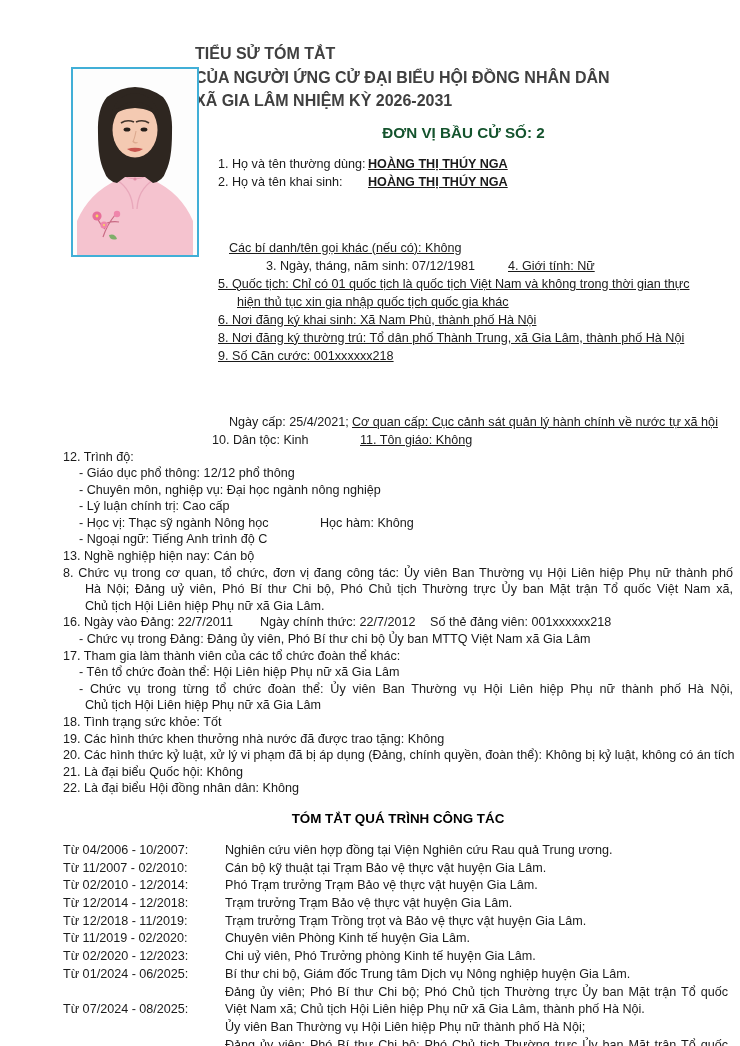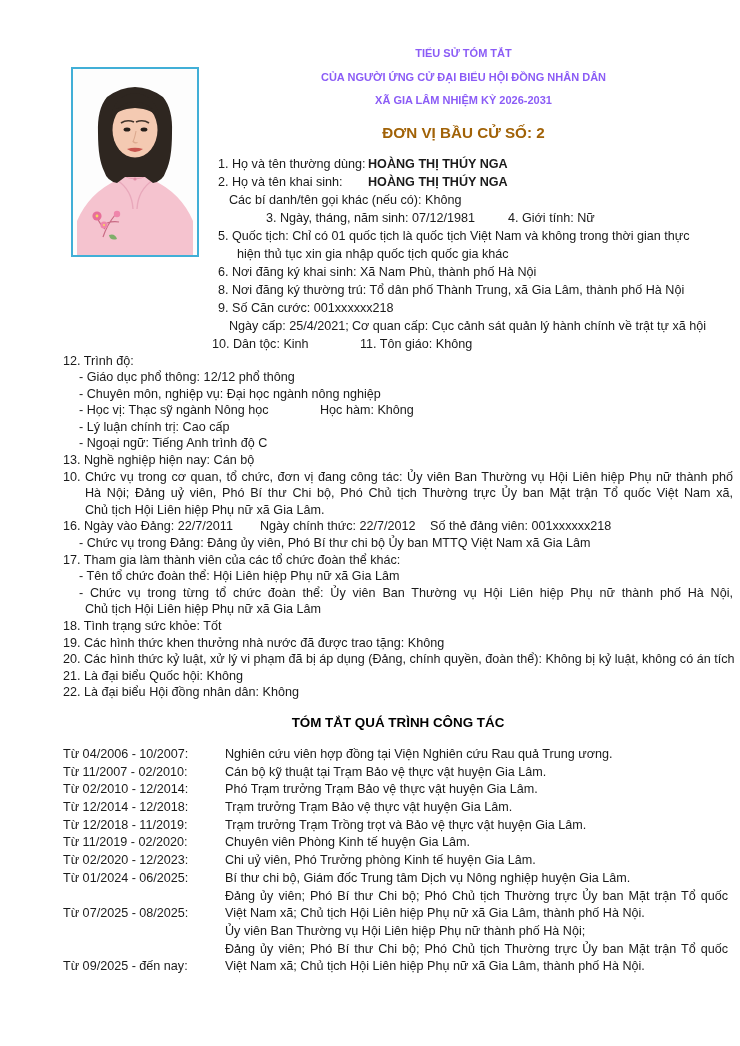--- a/index.html
+++ b/index.html
@@ -11,31 +11,31 @@
   p,div{margin:0;padding:0;}
 
   
   .photo{
     position:absolute;left:71px;top:67px;width:124px;height:186px;
     border:2px solid #41afd7;background:#fdfdfd;box-sizing:content-box;
   }
   .photo svg{display:block;width:124px;height:186px;}
 
   
-  .header{margin:42px 8px 0 195px;text-align:center;
-    color:#8b5cf6;font-weight:bold;font-size:11px;line-height:23.5px;}
+  .header{margin:42px 8px 0 195px;
+    color:#404040;font-weight:bold;font-size:16px;line-height:23.5px;}
   .ballot{margin:8px 8px 0 195px;text-align:center;
-    color:#a16207;font-weight:bold;font-size:15.2px;line-height:23px;}
+    color:#14532d;font-weight:bold;font-size:15.2px;line-height:23px;}
 
   
-  .topblock{margin:11px 0 0 218px;line-height:18px;}
+  .topblock{margin:11px 0 0 218px;line-height:18px;text-decoration:underline;}
   .topblock p{white-space:nowrap;}
   .tlabel{display:inline-block;width:150px;}
   .bname{font-weight:bold;}
-  .cont{padding-left:11px;}
+  .cont{padding-left:11px;margin-top:48px;}
   .cont5{padding-left:19px;}
   .w242{display:inline-block;width:242px;margin-left:48px;}
   .w148{display:inline-block;width:148px;}
   .w123{display:inline-block;width:123px;}
   .shiftL{margin-left:-6px;}
 
   
   .details{margin:0 7px 0 63px;line-height:16.6px;width:670px;}
   .details p{white-space:nowrap;}
   .sub{padding-left:16px;}
@@ -109,33 +109,33 @@
 <div class="topblock">
   <p><span class="tlabel">1. Họ và tên thường dùng:</span><span class="bname">HOÀNG THỊ THÚY NGA</span></p>
   <p><span class="tlabel">2. Họ và tên khai sinh:</span><span class="bname">HOÀNG THỊ THÚY NGA</span></p>
   <p class="cont">Các bí danh/tên gọi khác (nếu có): Không</p>
   <p><span class="w242">3. Ngày, tháng, năm sinh: 07/12/1981</span><span>4. Giới tính: Nữ</span></p>
   <p>5. Quốc tịch: Chỉ có 01 quốc tịch là quốc tịch Việt Nam và không trong thời gian thực</p>
   <p class="cont5">hiện thủ tục xin gia nhập quốc tịch quốc gia khác</p>
   <p>6. Nơi đăng ký khai sinh: Xã Nam Phù, thành phố Hà Nội</p>
   <p>8. Nơi đăng ký thường trú: Tổ dân phố Thành Trung, xã Gia Lâm, thành phố Hà Nội</p>
   <p>9. Số Căn cước: 001xxxxxx218</p>
-  <p class="cont"><span class="w123">Ngày cấp: 25/4/2021;</span><span>Cơ quan cấp: Cục cảnh sát quản lý hành chính về trật tự xã hội</span></p>
+  <p class="cont"><span class="w123">Ngày cấp: 25/4/2021;</span><span>Cơ quan cấp: Cục cảnh sát quản lý hành chính về nước tự xã hội</span></p>
   <p class="shiftL"><span class="w148">10. Dân tộc: Kinh</span><span>11. Tôn giáo: Không</span></p>
 </div>
 
 <div class="details">
   <p>12. Trình độ:</p>
   <p class="sub">- Giáo dục phổ thông: 12/12 phổ thông</p>
   <p class="sub">- Chuyên môn, nghiệp vụ: Đại học ngành nông nghiệp</p>
+  <p class="sub">- Lý luận chính trị: Cao cấp</p>
   <p class="sub"><span class="w241">- Học vị: Thạc sỹ ngành Nông học</span><span>Học hàm: Không</span></p>
-  <p class="sub">- Lý luận chính trị: Cao cấp</p>
   <p class="sub">- Ngoại ngữ: Tiếng Anh trình độ C</p>
   <p>13. Nghề nghiệp hiện nay: Cán bộ</p>
-  <div class="stretch">10. Chức vụ trong cơ quan, tổ chức, đơn vị đang công tác: Ủy viên Ban Thường vụ Hội Liên hiệp Phụ nữ thành phố</div>
+  <div class="stretch">8. Chức vụ trong cơ quan, tổ chức, đơn vị đang công tác: Ủy viên Ban Thường vụ Hội Liên hiệp Phụ nữ thành phố</div>
   <div class="stretch ind22">Hà Nội; Đảng uỷ viên, Phó Bí thư Chi bộ, Phó Chủ tịch Thường trực Ủy ban Mặt trận Tổ quốc Việt Nam xã,</div>
   <div class="ind22">Chủ tịch Hội Liên hiệp Phụ nữ xã Gia Lâm.</div>
   <p><span class="w197">16. Ngày vào Đảng: 22/7/2011</span><span class="w170">Ngày chính thức: 22/7/2012</span><span>Số thẻ đảng viên: 001xxxxxx218</span></p>
   <p class="sub">- Chức vụ trong Đảng: Đảng ủy viên, Phó Bí thư chi bộ Ủy ban MTTQ Việt Nam xã Gia Lâm</p>
   <p>17. Tham gia làm thành viên của các tổ chức đoàn thể khác:</p>
   <p class="sub">- Tên tổ chức đoàn thể: Hội Liên hiệp Phụ nữ xã Gia Lâm</p>
   <div class="stretch sub">- Chức vụ trong từng tổ chức đoàn thể: Ủy viên Ban Thường vụ Hội Liên hiệp Phụ nữ thành phố Hà Nội,</div>
   <div class="ind22">Chủ tịch Hội Liên hiệp Phụ nữ xã Gia Lâm</div>
   <p>18. Tình trạng sức khỏe: Tốt</p>
   <p>19. Các hình thức khen thưởng nhà nước đã được trao tặng: Không</p>
@@ -172,21 +172,21 @@
     </div>
   <div class="crow">
       <div class="cdate">Từ 02/2020 - 12/2023:</div>
       <div class="cdesc">Chi uỷ viên, Phó Trưởng phòng Kinh tế huyện Gia Lâm.</div>
     </div>
   <div class="crow">
       <div class="cdate">Từ 01/2024 - 06/2025:</div>
       <div class="cdesc">Bí thư chi bộ, Giám đốc Trung tâm Dịch vụ Nông nghiệp huyện Gia Lâm.</div>
     </div>
   <div class="crow">
-    <div class="cdate">Từ 07/2025 - 08/2025:</div>
+    <div class="cdate">Từ 07/2024 - 08/2025:</div>
     <div class="cdesc">
       <div class="stretch">Đảng ủy viên; Phó Bí thư Chi bộ; Phó Chủ tịch Thường trực Ủy ban Mặt trận Tổ quốc</div>
       <div>Việt Nam xã; Chủ tịch Hội Liên hiệp Phụ nữ xã Gia Lâm, thành phố Hà Nội.</div>
     </div>
   </div>
   <div class="crow">
     <div class="cdate">Từ 09/2025 - đến nay:</div>
     <div class="cdesc">
       <div>Ủy viên Ban Thường vụ Hội Liên hiệp Phụ nữ thành phố Hà Nội;</div>
       <div class="stretch">Đảng ủy viên; Phó Bí thư Chi bộ; Phó Chủ tịch Thường trực Ủy ban Mặt trận Tổ quốc</div>

